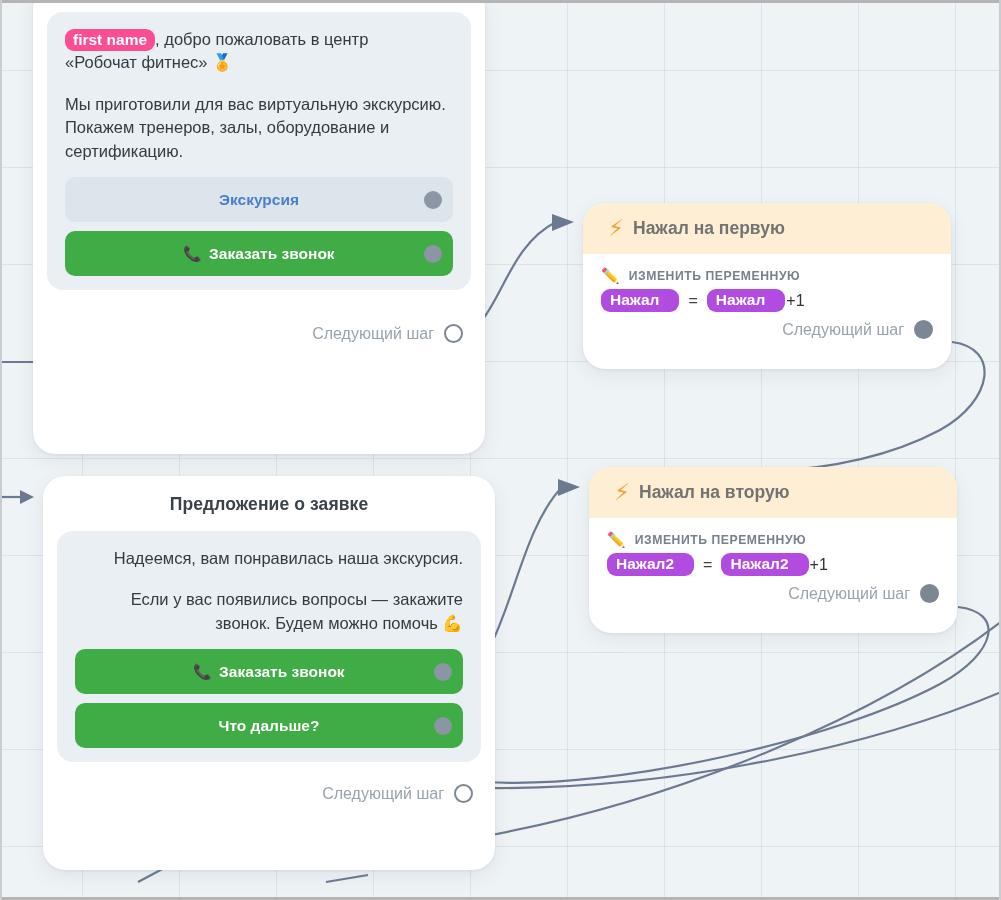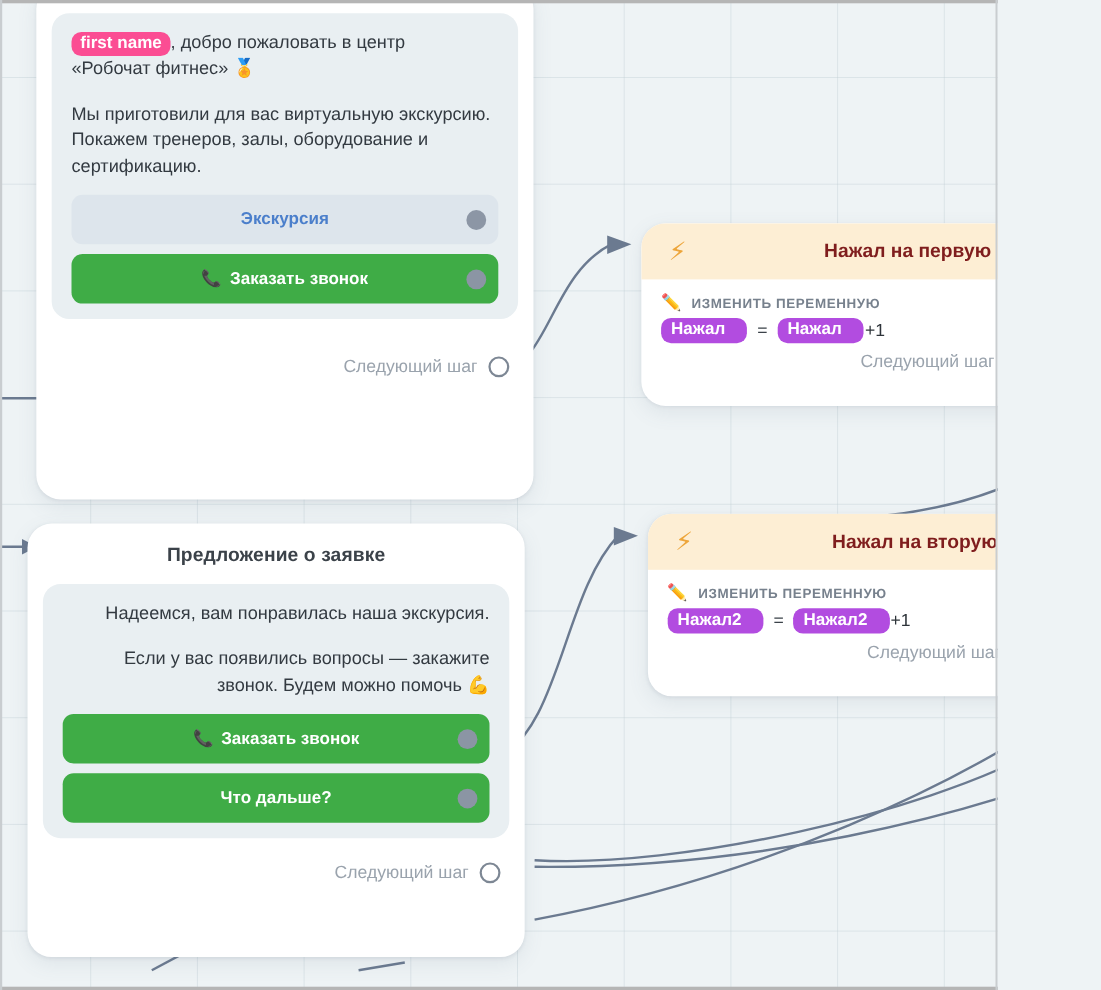--- a/index.html
+++ b/index.html
@@ -3,21 +3,21 @@
 <meta charset="utf-8">
 <style>
   html,body{margin:0;padding:0;}
   body{
     width:1001px;height:900px;overflow:hidden;
     background:#eef3f5;
     font-family:"Liberation Sans","DejaVu Sans",sans-serif;
     -webkit-font-smoothing:antialiased;
   }
   #canvas{
-    position:relative;width:907px;height:900px;overflow:hidden;
+    position:relative;width:1001px;height:900px;overflow:hidden;
     background-color:#eef3f5;
     background-image:
       linear-gradient(to right, rgba(190,205,212,.40) 1px, transparent 1px),
       linear-gradient(to bottom, rgba(190,205,212,.40) 1px, transparent 1px);
     background-size:97px 97px;
     background-position:-15px -27px;
   }
   #frame-top{position:absolute;left:0;top:0;width:1001px;height:3px;background:#b5b5b5;z-index:60;}
   #frame-bottom{position:absolute;left:0;bottom:0;width:1001px;height:3px;background:#b5b5b5;z-index:60;}
   #frame-left{position:absolute;left:0;top:0;width:2px;height:900px;background:#c9cdd0;z-index:60;}
@@ -77,21 +77,21 @@
   
   .node.action{background:#ffffff;overflow:hidden;}
   .action-head{
     background:#fdeed4;display:flex;align-items:center;
     padding:14px 16px 14px 16px;
   }
   .action-head .bolt{
     font-size:23px;line-height:1;color:#eda53a;width:34px;text-align:center;
   }
   .action-head .action-title{
-    flex:1;text-align:right;font-size:17.5px;font-weight:700;color:#7f1d1d;
+    flex:1;text-align:left;font-size:17.5px;font-weight:700;color:#737373;
     margin-right:34px;
   }
   .action-body{padding:14px 18px 0 18px;}
   .action-kind{display:flex;align-items:center;gap:9px;}
   .action-kind .pencil{font-size:15px;line-height:1;}
   .action-kind .kind-label{
     font-size:12.2px;font-weight:700;letter-spacing:.55px;color:#77818d;
     text-transform:uppercase;
   }
   .action-expr{margin-top:6px;display:flex;align-items:center;font-size:16px;color:#2e343a;}
@@ -150,21 +150,21 @@
         <span>Заказать звонок</span>
         <span class="dot"></span>
       </div>
     </div>
     <div class="next-step" style="padding-top:34px;">
       <span class="ns-label">Следующий шаг</span>
       <span class="ns-port"></span>
     </div>
   </div>
 
-  <div class="node msg" style="left:25px;top:476px;width:452px;height:394px;">
+  <div class="node msg" style="left:43px;top:476px;width:452px;height:394px;">
     <div class="node-title">Предложение о заявке</div>
     <div class="bubble" style="margin-top:10px;text-align:right;">
       <p>Надеемся, вам понравилась наша экскурсия.</p>
       <p>Если у вас появились вопросы — закажите звонок. Будем можно помочь 💪</p>
       <div class="btn green">
         <span class="glyph">📞</span>
         <span>Заказать звонок</span>
         <span class="dot"></span>
       </div>
       <div class="btn green">

